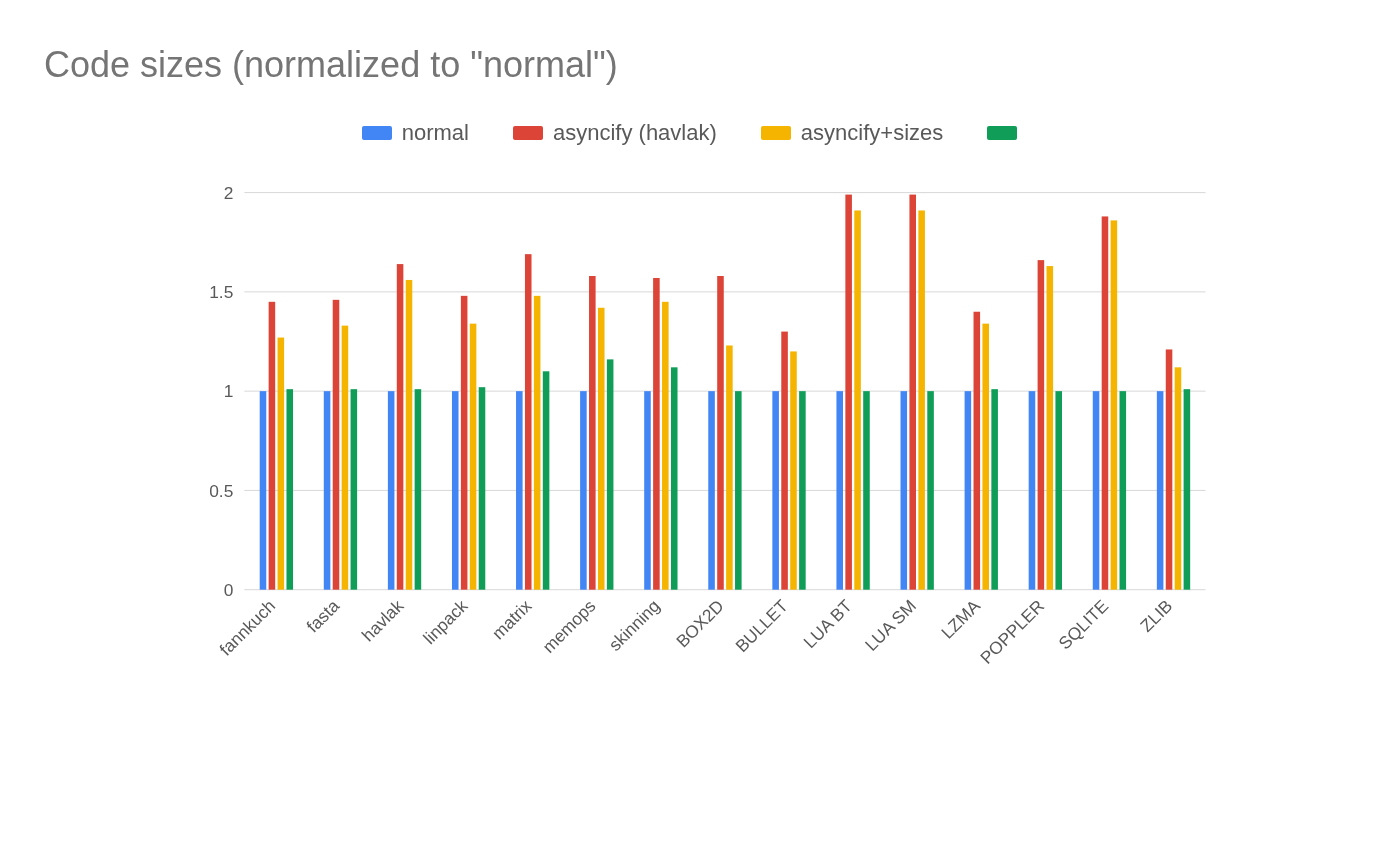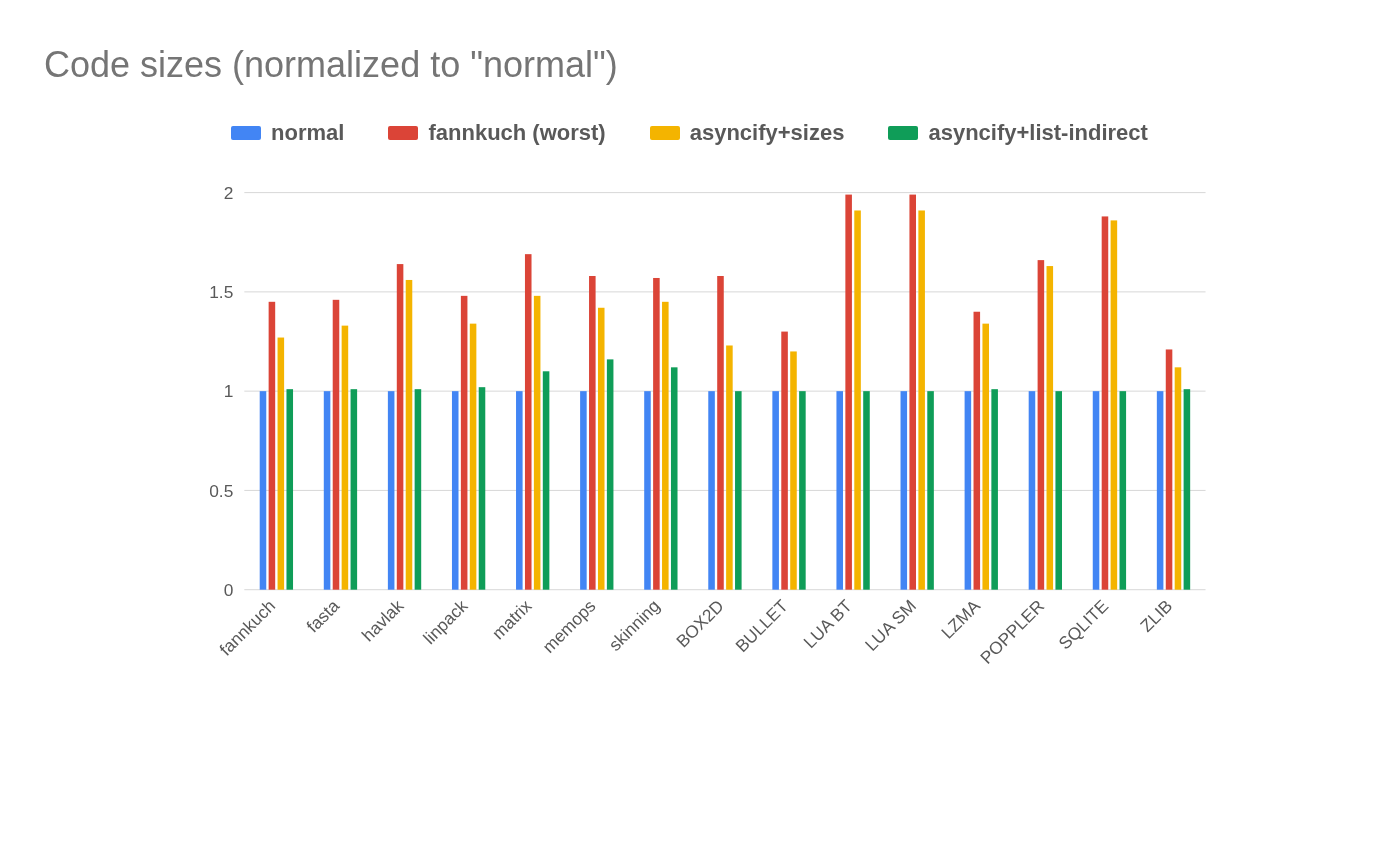--- a/index.html
+++ b/index.html
@@ -28,21 +28,20 @@
   .legend {
     position: absolute;
     left: 0;
     right: 0;
     top: 120px;
     display: flex;
     justify-content: center;
     gap: 44px;
     font-size: 22px;
     color: #595959;
-    font-weight: bold;
   }
   .legend-item {
     display: flex;
     align-items: center;
     gap: 10px;
   }
   .swatch {
     width: 30px;
     height: 14px;
     border-radius: 2px;
@@ -73,29 +72,28 @@
 
   <div class="title">Code sizes (normalized to "normal")</div>
 
   <div class="legend">
     <div class="legend-item">
       <div class="swatch" style="background:#4285f4"></div>
       <span>normal</span>
     </div>
     <div class="legend-item">
       <div class="swatch" style="background:#db4437"></div>
-      <span>fannkuch (worst)</span>
+      <span>asyncify (havlak)</span>
     </div>
     <div class="legend-item">
       <div class="swatch" style="background:#f4b400"></div>
       <span>asyncify+sizes</span>
     </div>
     <div class="legend-item">
       <div class="swatch" style="background:#0f9d58"></div>
-      <span>asyncify+list-indirect</span>
     </div>
   </div>
 
   <svg class="plot" viewBox="0 0 1250 660" width="1250" height="660">
     <g id="grid" class="grid">
         <line x1="20" x2="1240" y1="520" y2="520"></line>
         <line x1="20" x2="1240" y1="394" y2="394"></line>
         <line x1="20" x2="1240" y1="268" y2="268"></line>
         <line x1="20" x2="1240" y1="142" y2="142"></line>
         <line x1="20" x2="1240" y1="16" y2="16"></line>

